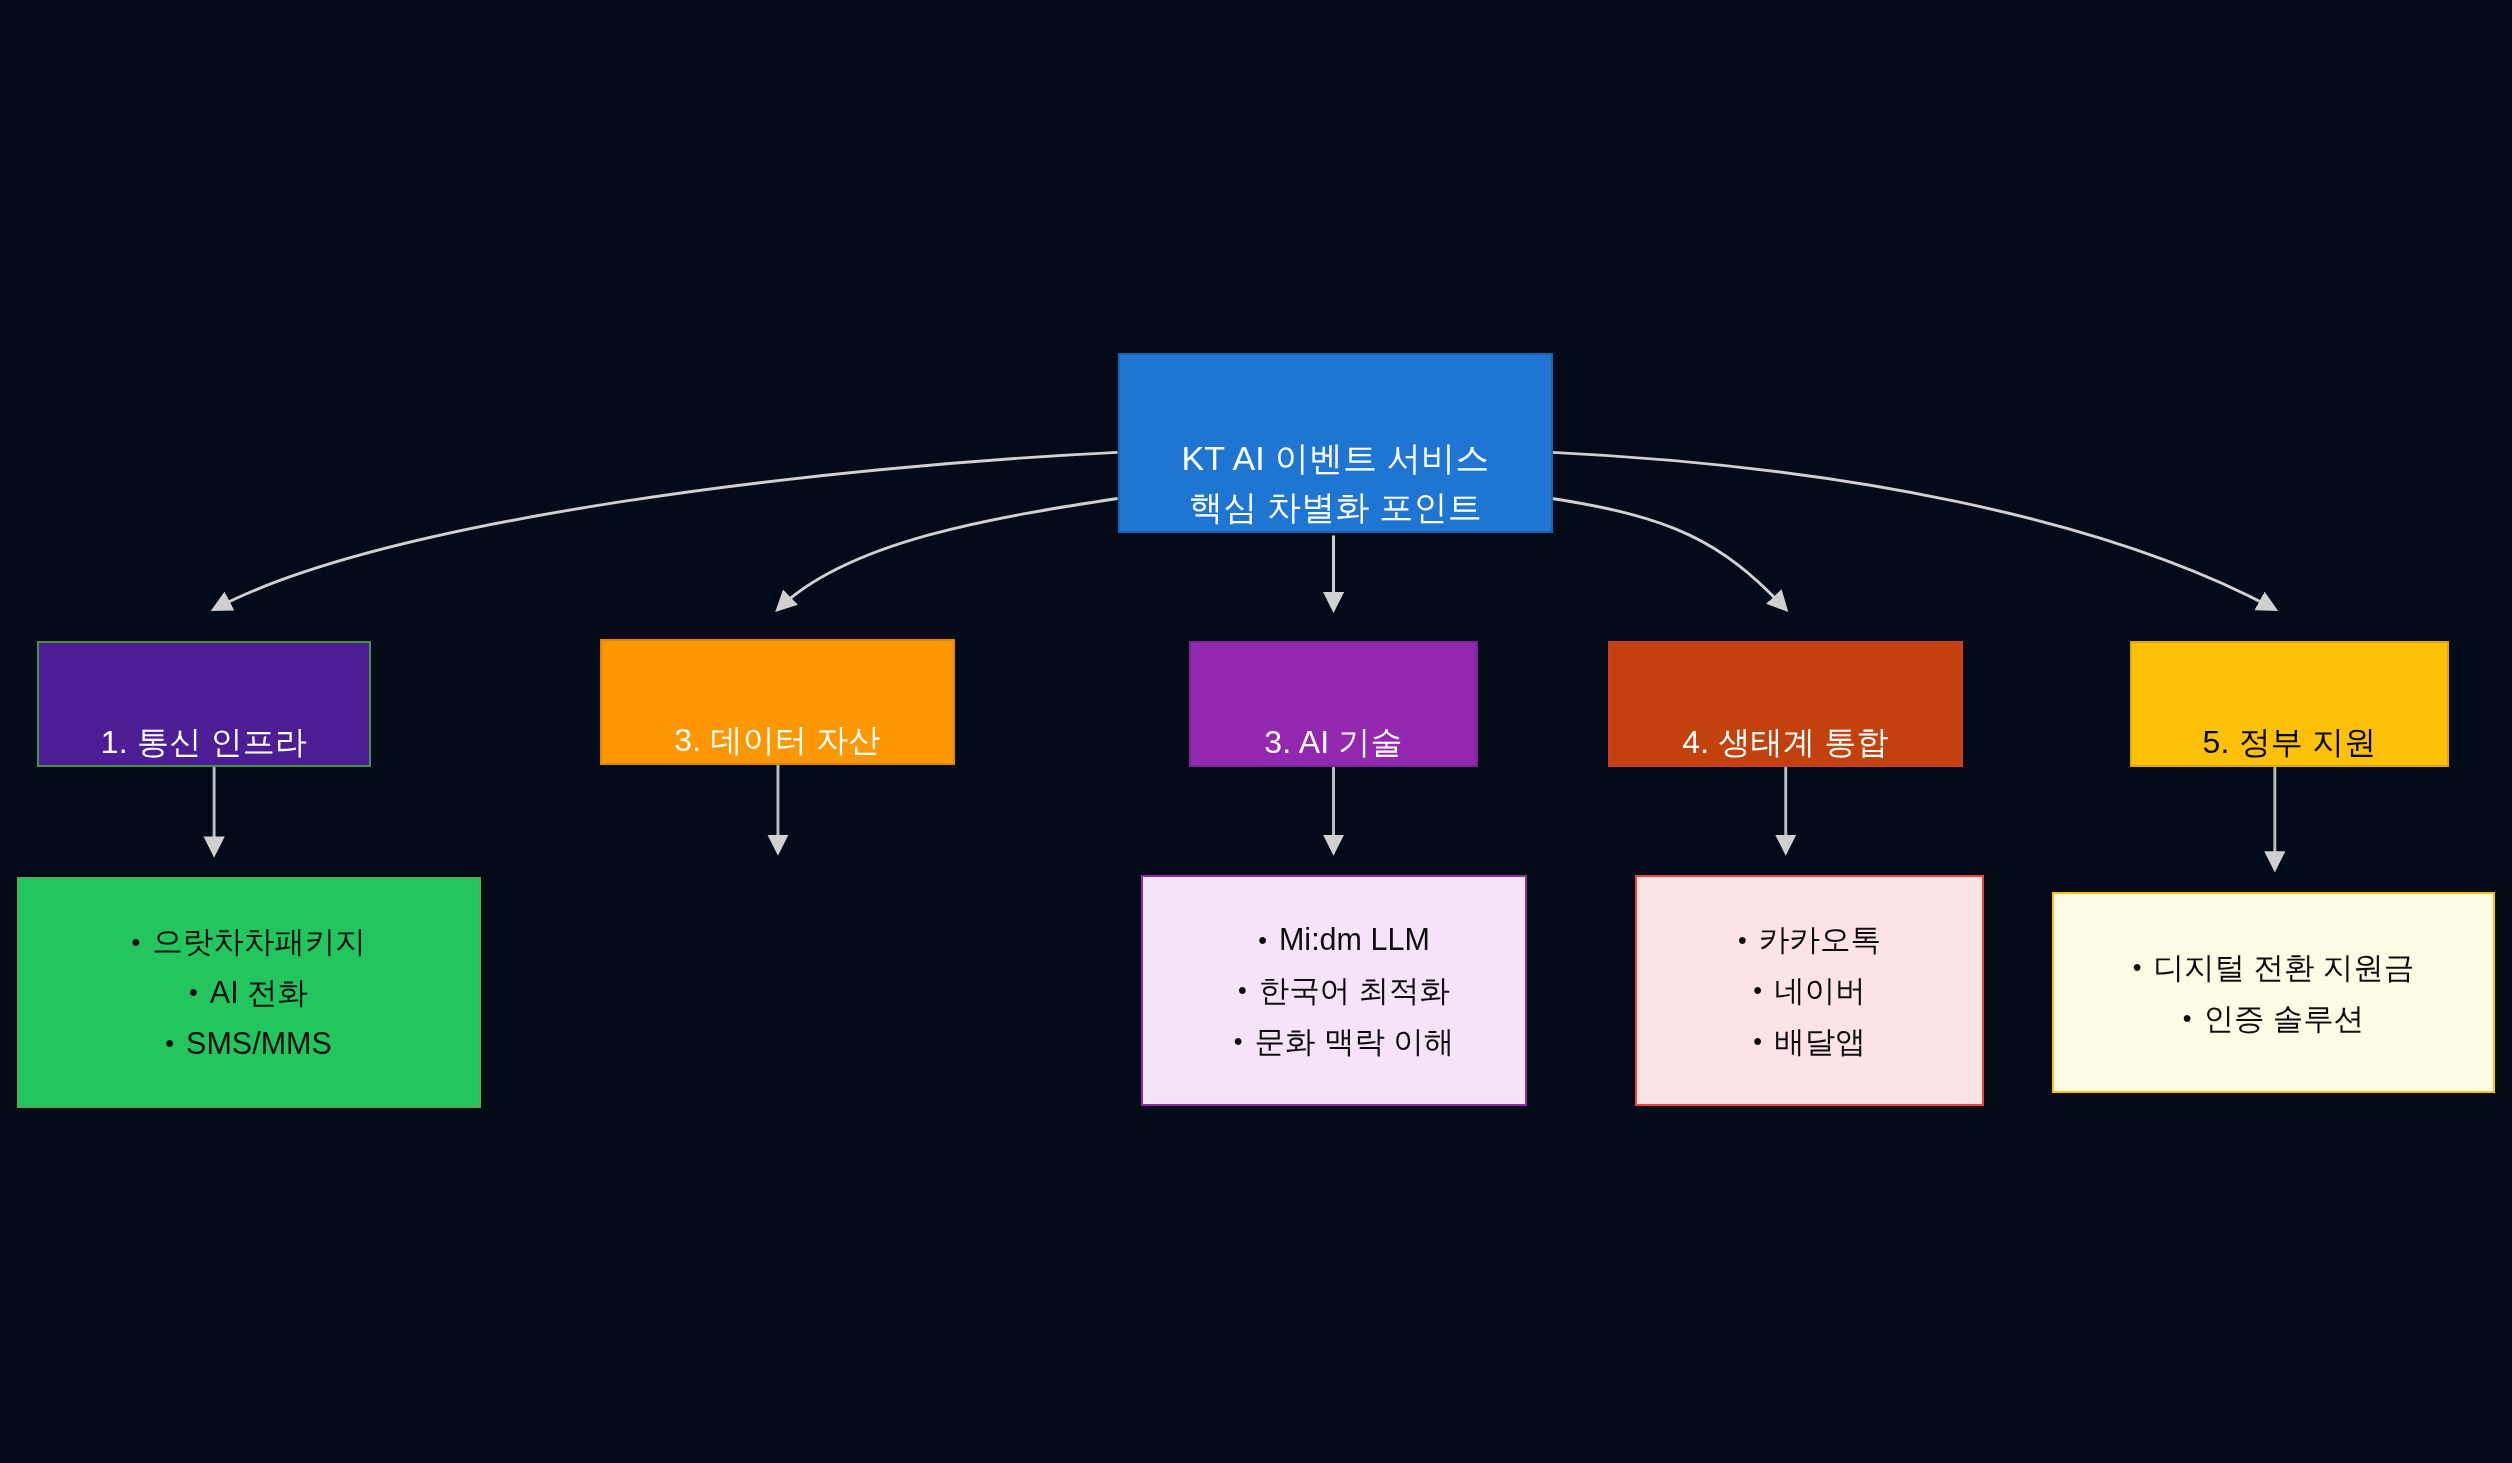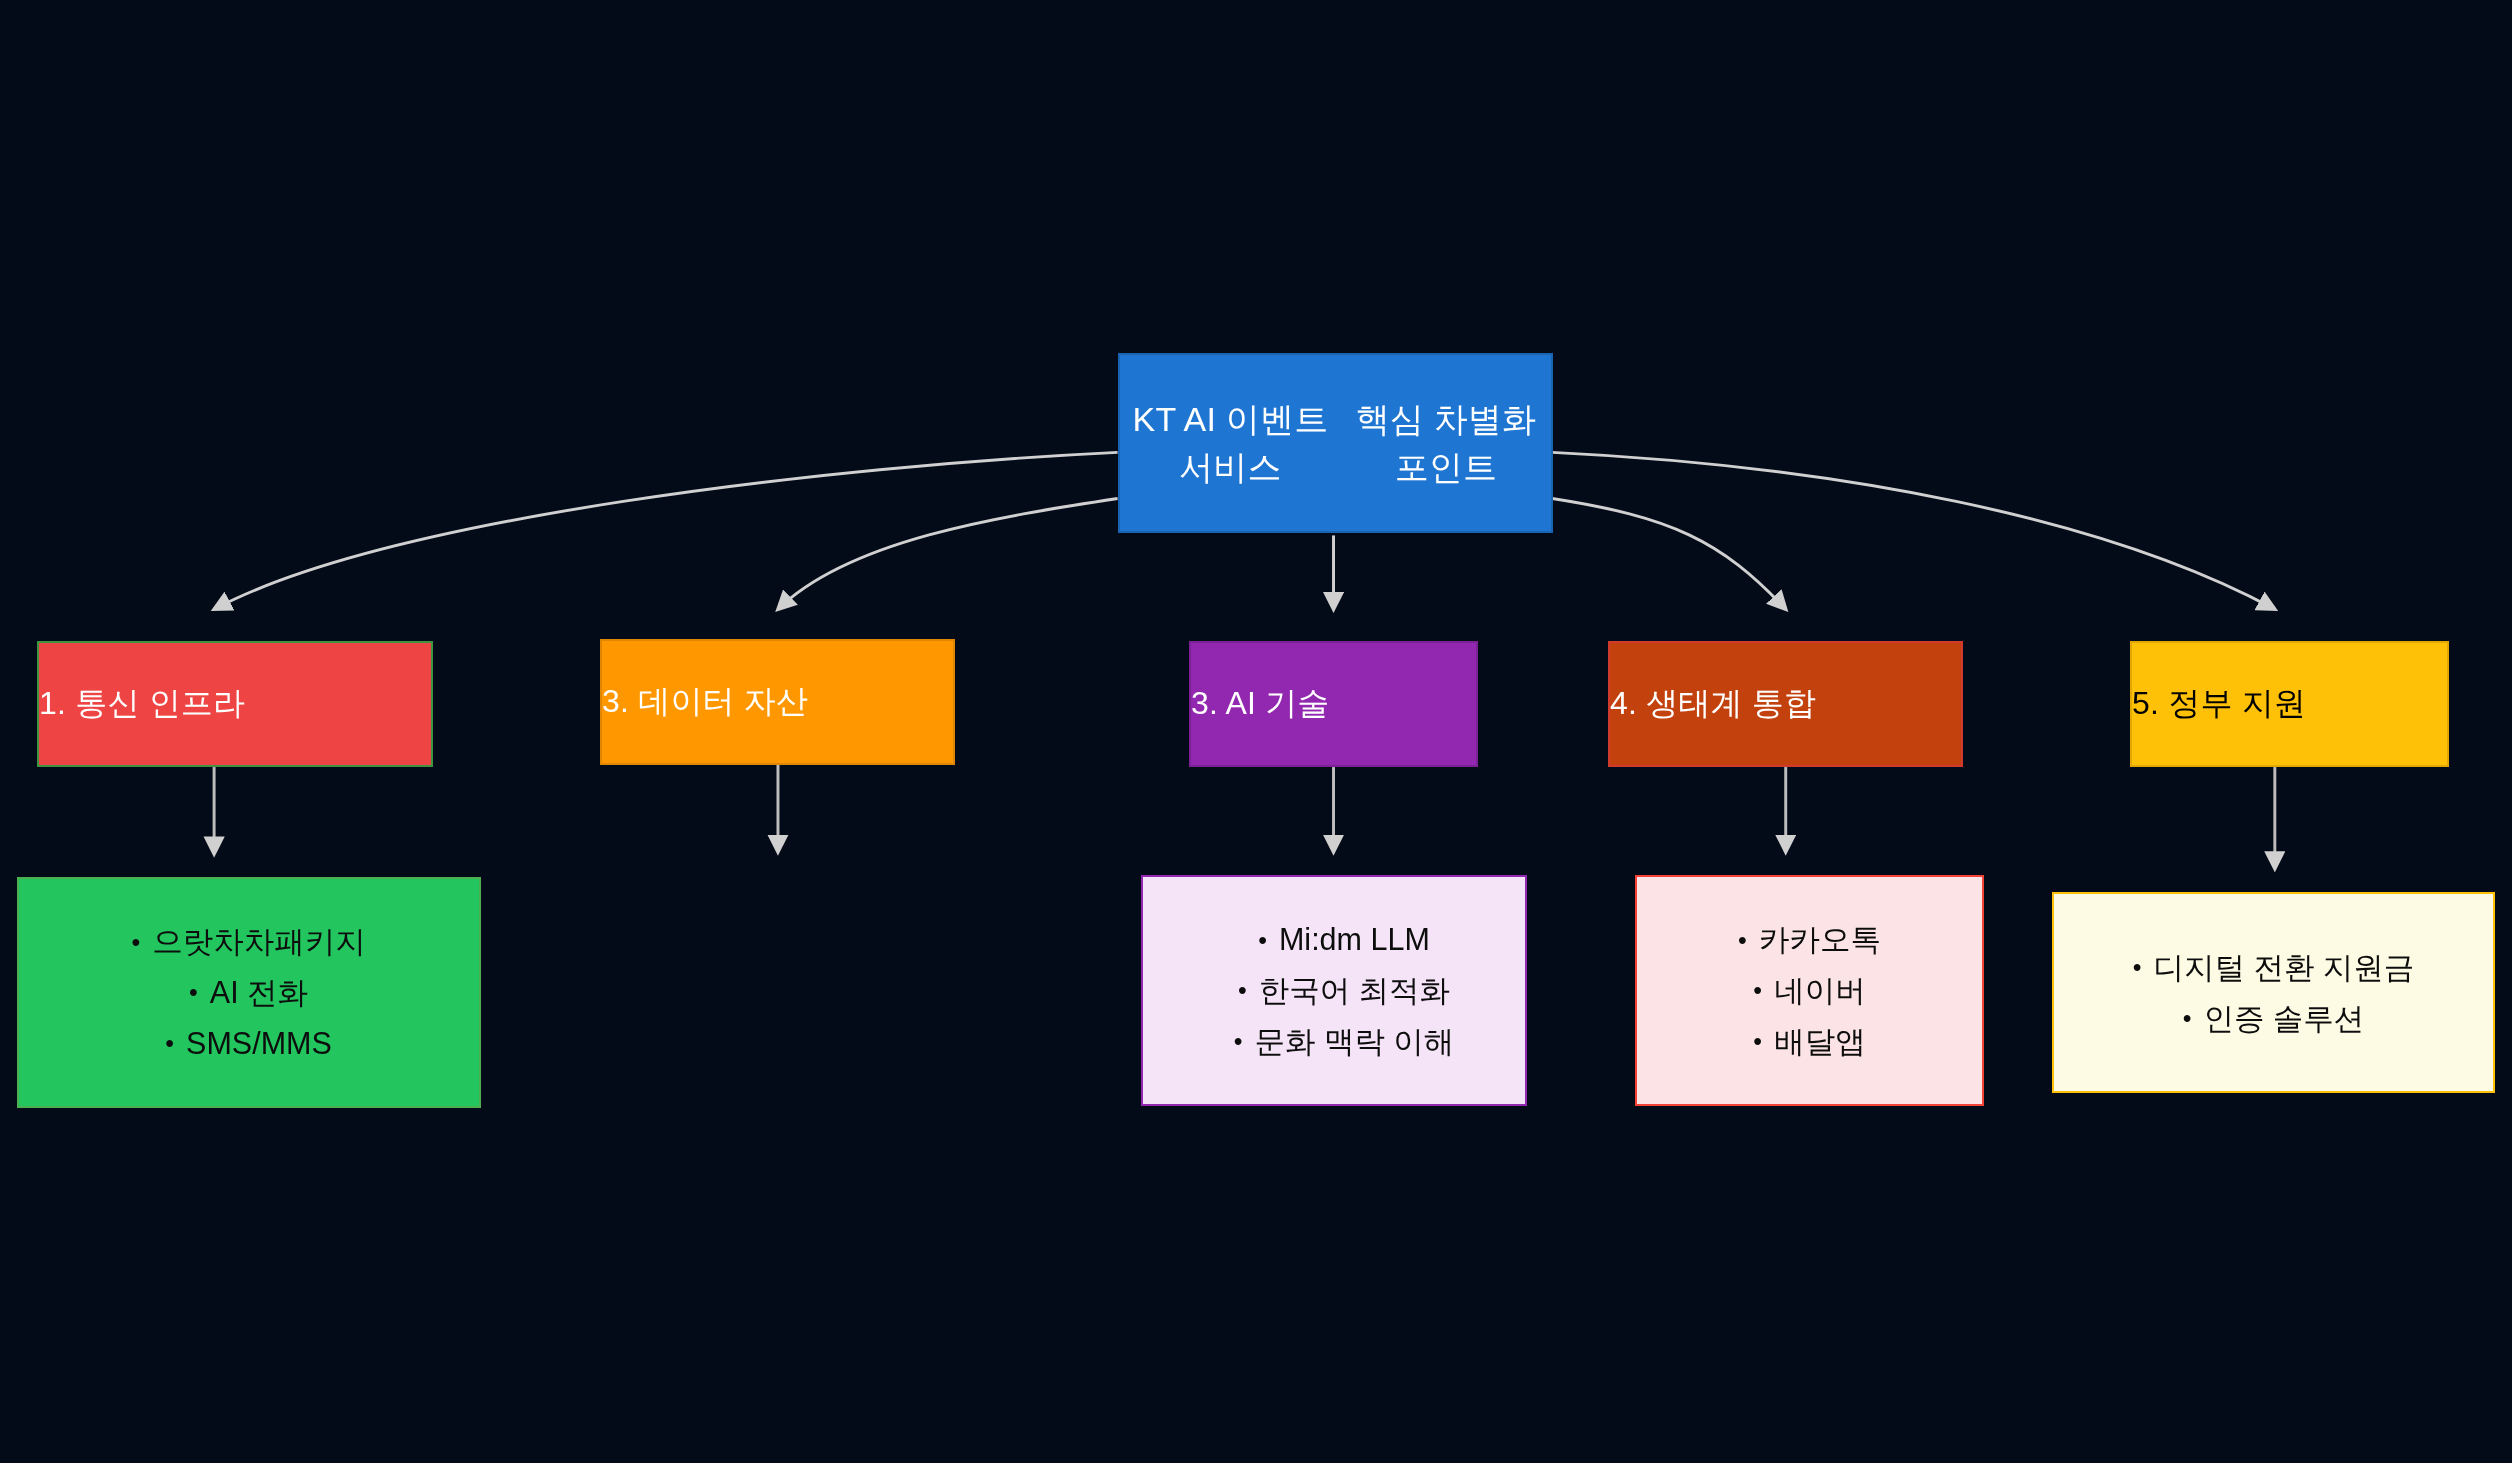--- a/index.html
+++ b/index.html
@@ -19,23 +19,23 @@
     position: absolute;
     left: 0; top: 0;
     width: 2512px;
     height: 1464px;
     pointer-events: none;
   }
   .node {
     position: absolute;
     box-sizing: border-box;
     display: flex;
-    flex-direction: row;
+    flex-direction: column;
     align-items: center;
-    justify-content: space-between;
+    justify-content: flex-end;
     text-align: center;
   }
   .root {
     left: 1118px;
     top: 353px;
     width: 435px;
     height: 180px;
     background: #1f76d2;
     border: 2.8px solid #1a63b0;
     color: #ffffff;
@@ -44,21 +44,21 @@
     letter-spacing: 0.2px;
   }
   .root .line { display: block; }
 
   .cat {
     height: 126px;
     font-size: 32px;
     color: #ffffff;
     letter-spacing: 0.2px;
   }
-  .cat-1 { left: 37px;   top: 641px; width: 396px; background: #ef4444; border: 2.8px solid #3f9443; }
+  .cat-1 { left: 37px;   top: 641px; width: 334px; background: #4c1d95; border: 2.8px solid #3f9443; }
   .cat-2 { left: 600px;  top: 639px; width: 355px; background: #ff9800; border: 2.8px solid #e08600; }
   .cat-3 { left: 1189px; top: 641px; width: 289px; background: #9328b0; border: 2.8px solid #7d2196; }
   .cat-4 { left: 1608px; top: 641px; width: 355px; background: #c2410c; border: 2.8px solid #d03a2e; }
   .cat-5 { left: 2114px; top: 641px; width: 319px; background: #ffc107; border: 2.8px solid #e0a800;
            color: #000000; margin-left: 16px; }
 
   .detail {
     box-sizing: border-box;
     display: flex;
     flex-direction: column;

